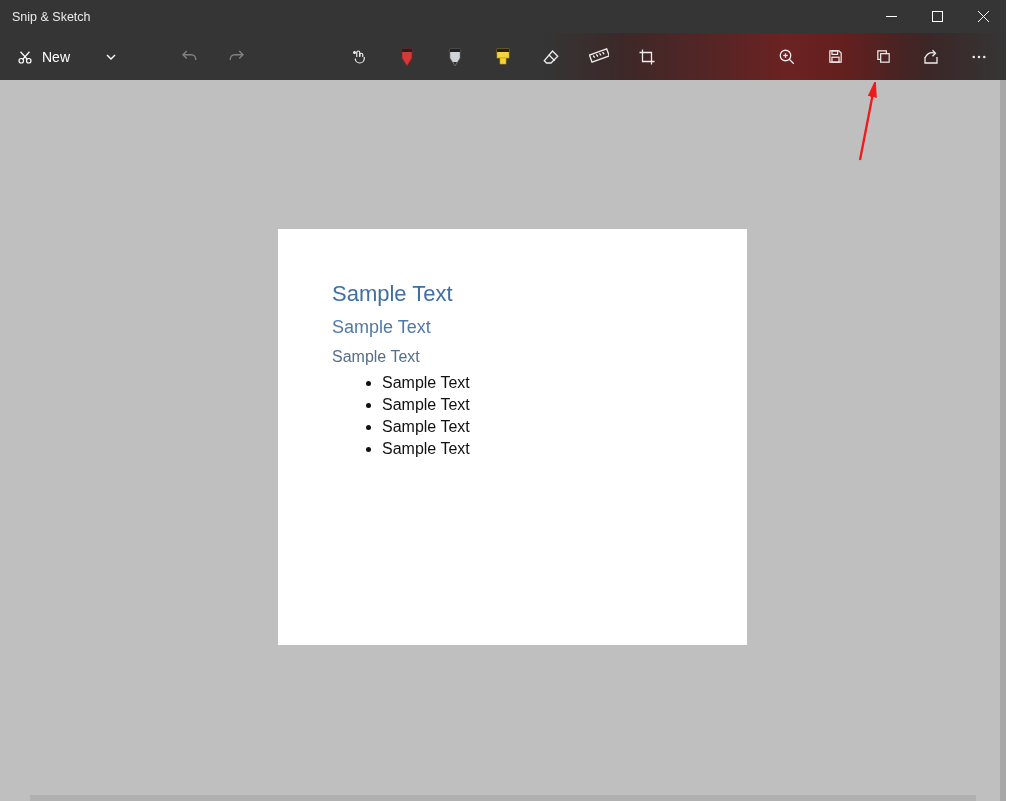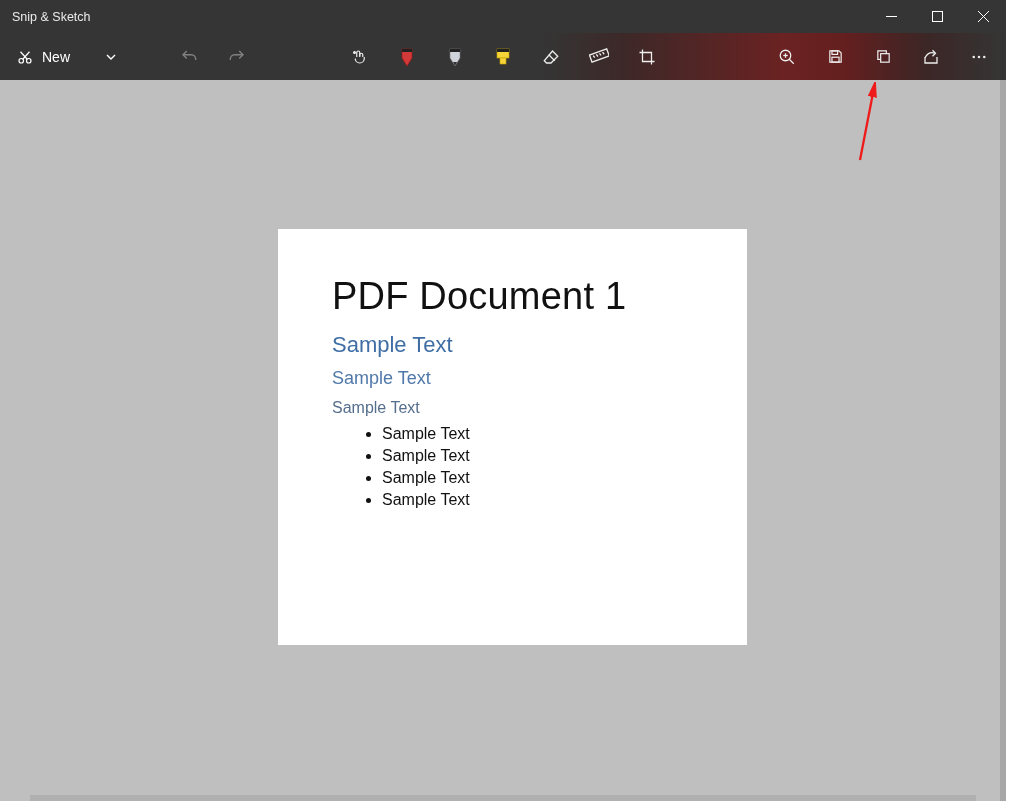--- a/index.html
+++ b/index.html
@@ -214,21 +214,20 @@
             <circle cx="19" cy="12" r="1.7"></circle>
         </svg>
       </div>
     </div>
   </div>
 
   <div class="canvas-area">
     <div class="right-scroll"></div>
 
     <div class="doc">
-      <div class="doc-title">PDF Document 1</div>
       <div class="h1">Sample Text</div>
       <div class="h2">Sample Text</div>
       <div class="h3">Sample Text</div>
       <ul>
         <li>Sample Text</li>
         <li>Sample Text</li>
         <li>Sample Text</li>
         <li>Sample Text</li>
       </ul>
     </div>

